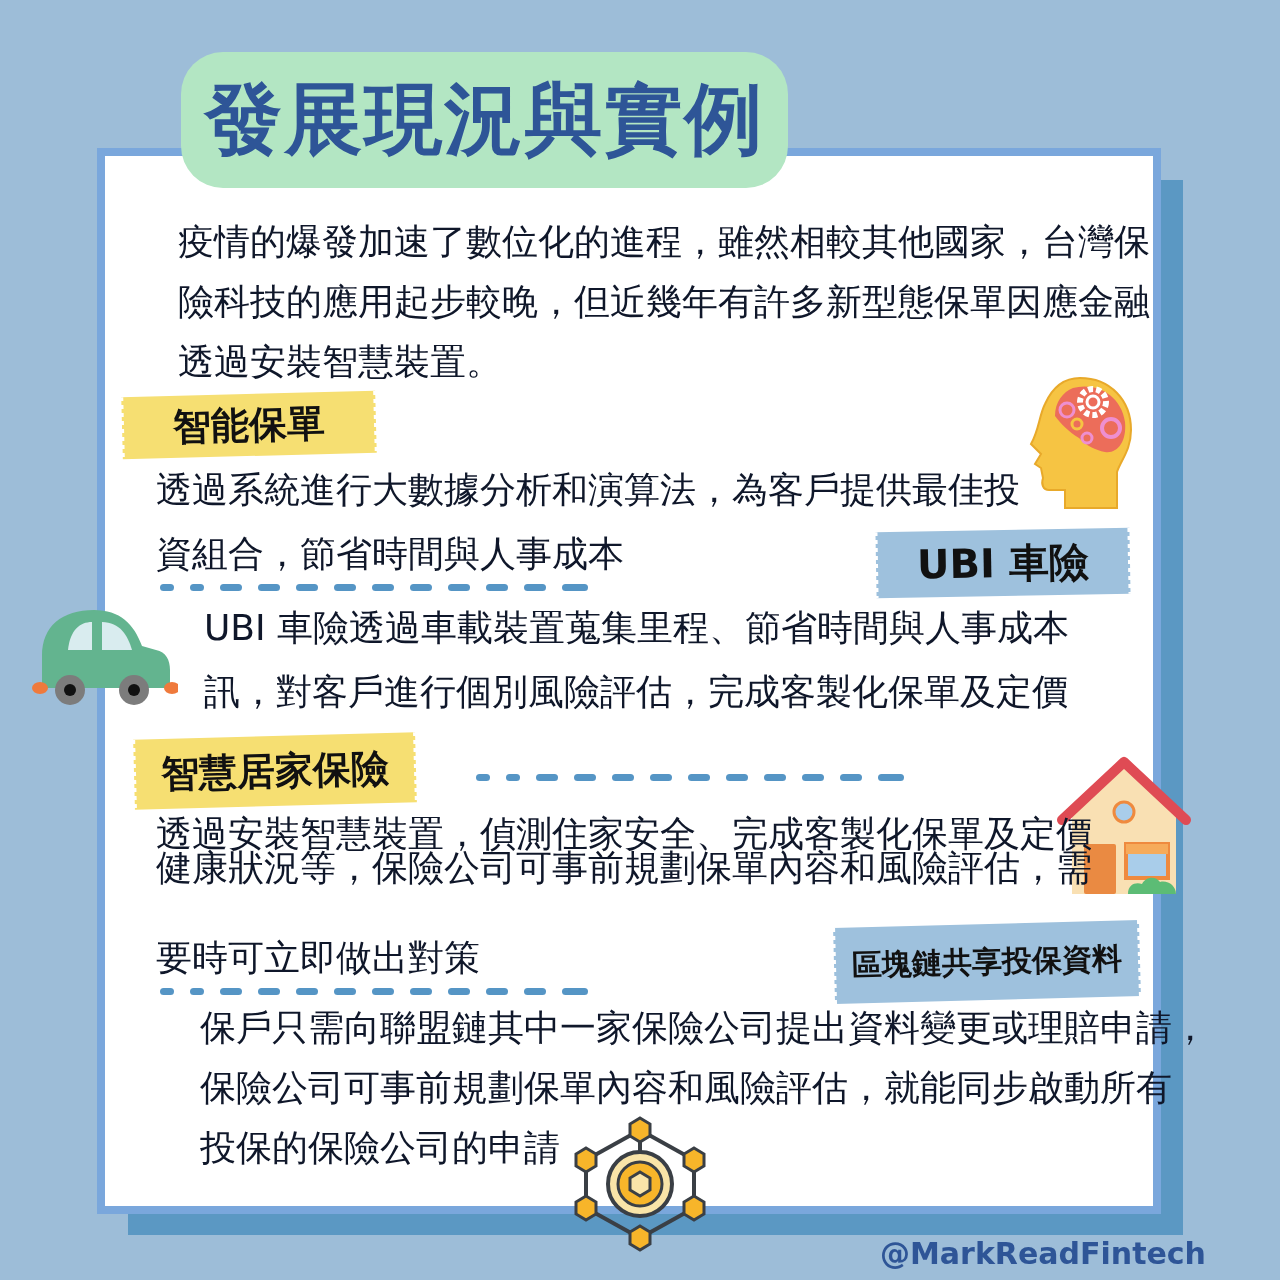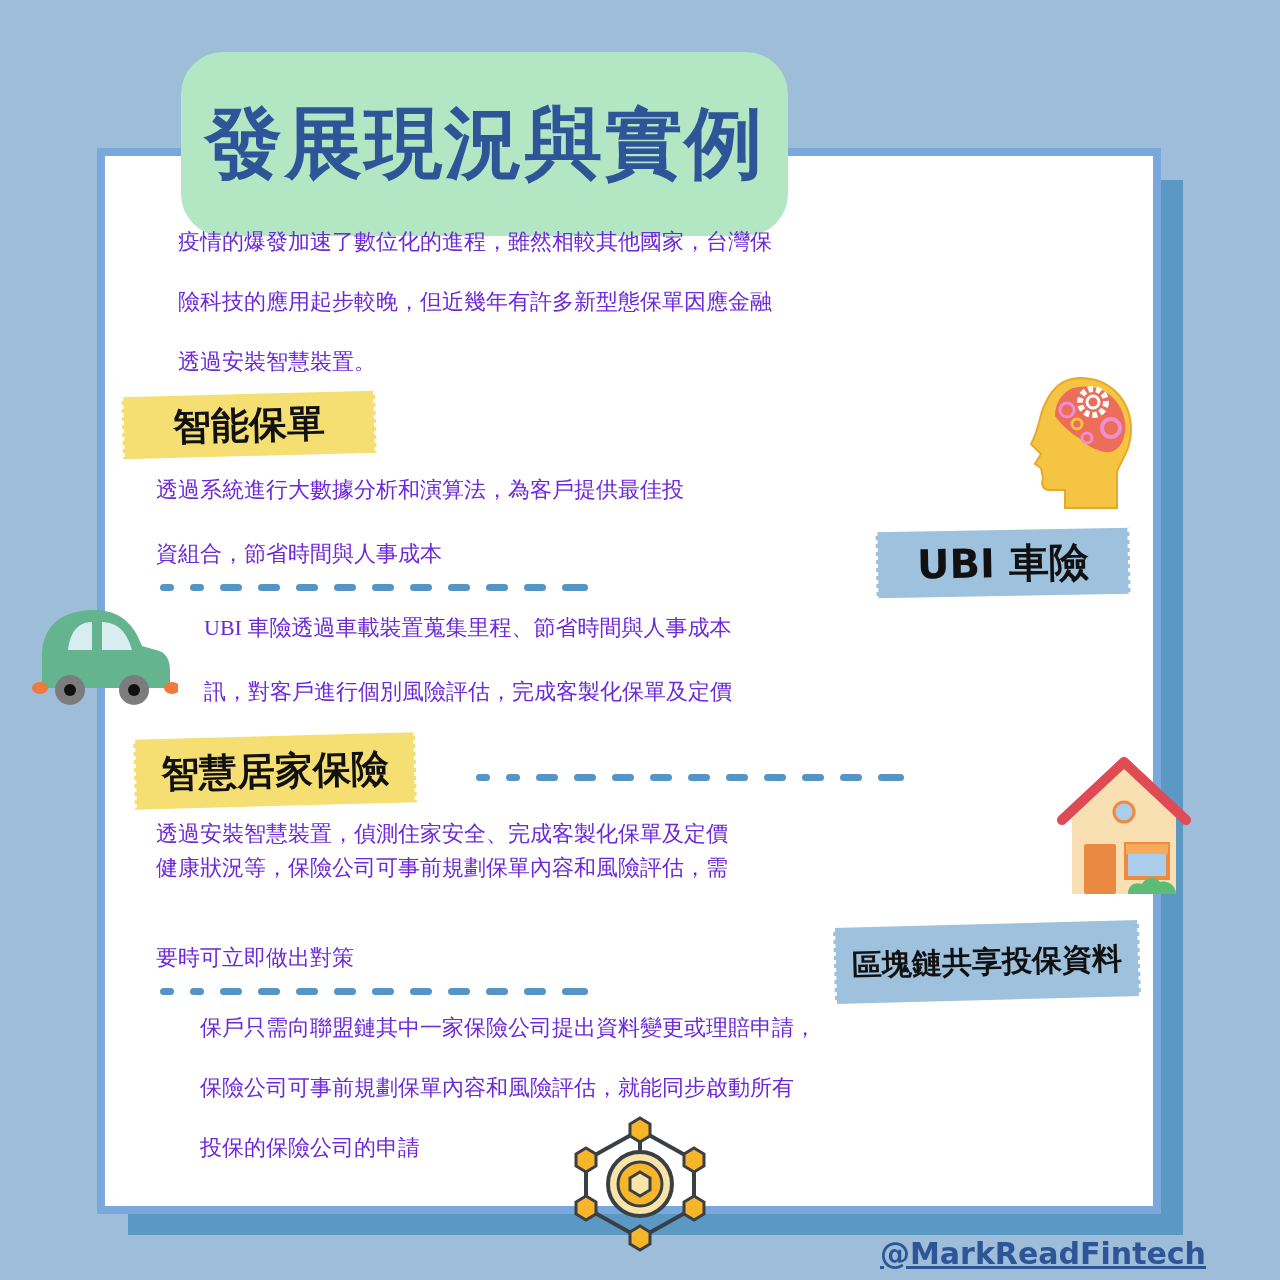--- a/index.html
+++ b/index.html
@@ -14,31 +14,31 @@
     }
     .card {
       position: absolute; left: 97px; top: 148px; width: 1064px; height: 1066px;
       background: #7aa7dc;
     }
     .card-inner {
       position: absolute; left: 8px; top: 8px; right: 8px; bottom: 8px;
       background: #ffffff;
     }
     .title-pill {
-      position: absolute; left: 181px; top: 52px; width: 607px; height: 184px;
+      position: absolute; left: 181px; top: 52px; width: 607px; height: 136px;
       background: #b3e6c3; border-radius: 42px;
       display: flex; align-items: center; justify-content: center;
     }
     .title-pill span {
       font-family: "DejaVu Sans", sans-serif; font-weight: bold;
       font-size: 78px; color: #2e5597; letter-spacing: 2px;
     }
     .para {
-      position: absolute; font-size: 22px; color: #6d28d9; line-height: 60px;
-      margin: 0; white-space: nowrap; font-family: Liberation Serif, serif;
+      position: absolute; font-size: 36px; color: #0f172a; line-height: 60px;
+      margin: 0; white-space: nowrap;
     }
     .tape {
       position: absolute; display: flex; align-items: center; justify-content: center;
       font-weight: bold; color: #111;
     }
     .tape.yellow { background: #f6df72; }
     .tape.blue { background: #9ec1dd; }
     .tape::before, .tape::after {
       content: ""; position: absolute; top: 0; bottom: 0; width: 4px;
       background: repeating-linear-gradient(180deg, #fff 0 4px, transparent 4px 8px);
@@ -47,21 +47,21 @@
     .tape::after { right: -2px; }
     .dash-line {
       position: absolute; height: 8px; display: flex; gap: 16px; align-items: center;
     }
     .dash-line i {
       display: block; height: 7px; border-radius: 4px; background: #5595c5;
     }
     .icon { position: absolute; }
     .handle {
       position: absolute; left: 880px; top: 1236px;
-      font-size: 30px; font-weight: bold; color: #2e5597; text-decoration: underline;
+      font-size: 30px; font-weight: bold; color: #2e5597;
     }
   </style>
 </head>
 <body>
 
 <div class="shadow-panel"></div>
 <div class="card">
   <div class="card-inner"></div>
 </div>
 

